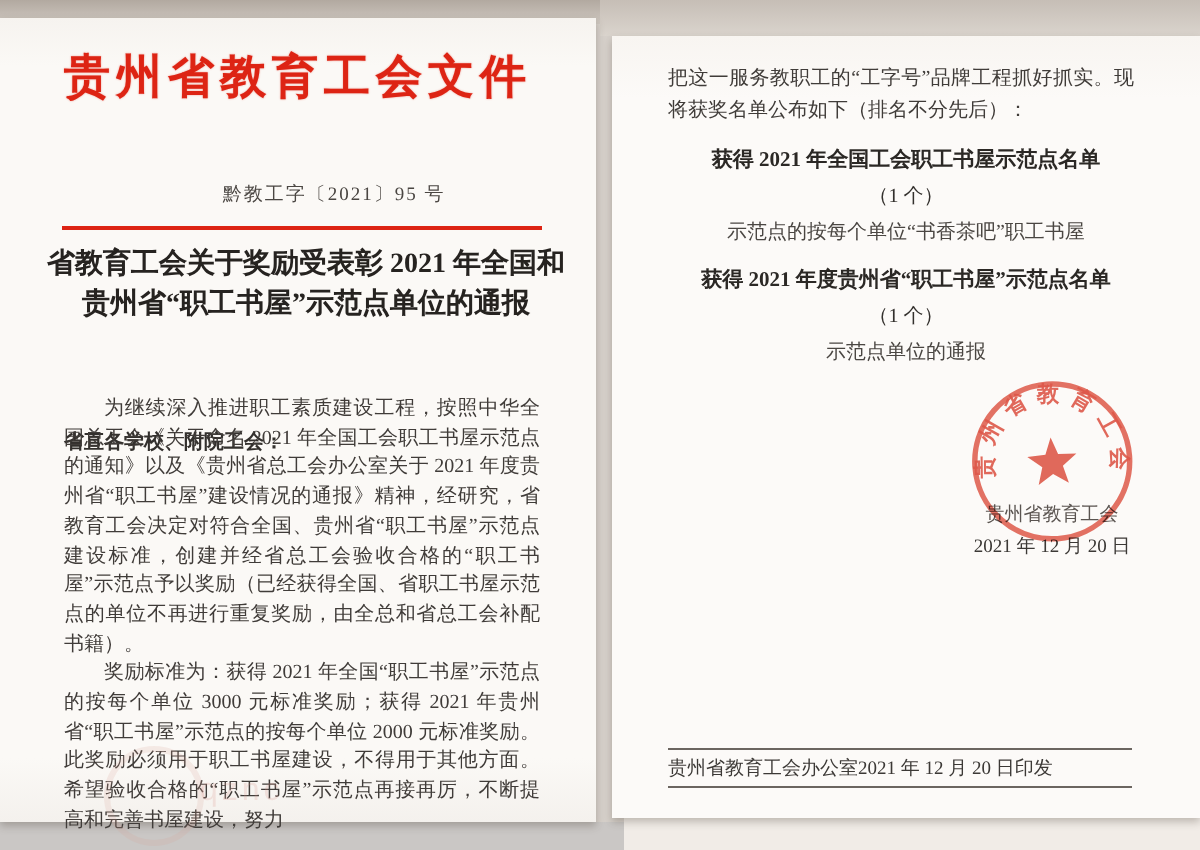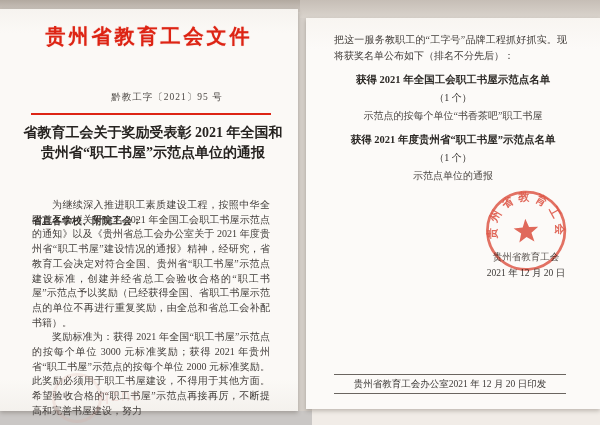--- a/index.html
+++ b/index.html
@@ -20,21 +20,21 @@
   .page{position:absolute;background:#fbf9f6;box-shadow:0 2px 4px rgba(60,50,40,.28);}
   #page-left{left:0;top:9px;width:298px;height:402px;
     background:linear-gradient(180deg,#f6f3ef 0%,#fbf9f6 6%,#fbf9f6 92%,#f4f1ed 100%);}
   #page-right{left:306px;top:18px;width:294px;height:391px;
     background:linear-gradient(180deg,#f8f5f1 0%,#fcfaf8 8%,#fcfaf8 100%);}
 
   .abs{position:absolute;}
 
   
   .doc-header{left:0;right:0;top:14px;color:#dd2414;font-weight:bold;
-    font-size:20px;letter-spacing:3px;white-space:nowrap;text-align:center;
+    font-size:23px;letter-spacing:3px;white-space:nowrap;text-align:center;
     text-shadow:0 0 1px rgba(221,36,20,.45);}
   .doc-number{left:0;right:0;top:82px;font-size:9.5px;color:#4a4642;text-align:center;letter-spacing:1px;padding-left:36px;}
   .red-rule{left:31px;right:27px;top:104px;height:2px;background:#dd2414;}
   .doc-title{left:10px;right:2px;top:114px;font-size:14px;line-height:20px;
     font-weight:bold;color:#262320;text-align:center;}
   .salutation{left:32px;top:173px;font-size:10px;font-weight:bold;color:#33302d;margin-top:32px;}
   .body-text{left:32px;width:238px;top:189px;font-size:10px;line-height:14.7px;
     color:#403c39;text-align:justify;}
   .body-text p{margin:0;text-indent:2em;}
   .wm-ring{left:52px;top:364px;width:44px;height:44px;border:3px solid rgba(215,160,150,.18);
@@ -50,21 +50,21 @@
   .award .cnt{font-size:10px;margin-top:4px;}
   .award .rcp{font-size:10px;margin-top:4px;color:#4a4642;}
   #award-1{top:55px;}
   #award-2{top:115px;}
   .sig-org{left:130px;width:180px;top:233px;text-align:center;font-size:9.5px;color:#5a5450;}
   .sig-date{left:130px;width:180px;top:249px;text-align:center;font-size:9.5px;color:#3c3936;}
   .seal{left:177px;top:168px;width:86px;height:86px;transform:rotate(-4deg);
     mix-blend-mode:multiply;opacity:.92;}
   .footer{left:28px;right:34px;top:356px;height:18px;
     border-top:1.3px solid #6b6560;border-bottom:1.3px solid #6b6560;
-    display:flex;justify-content:center;align-items:center;
+    display:flex;justify-content:flex-start;align-items:center;
     font-size:9.5px;color:#3c3936;}
 </style>
 </head>
 <body>
 
 <div id="canvas">
 
   <div class="bd-top"></div>
   <div class="bd-top-right"></div>
   <div class="bd-bottom-left"></div>

